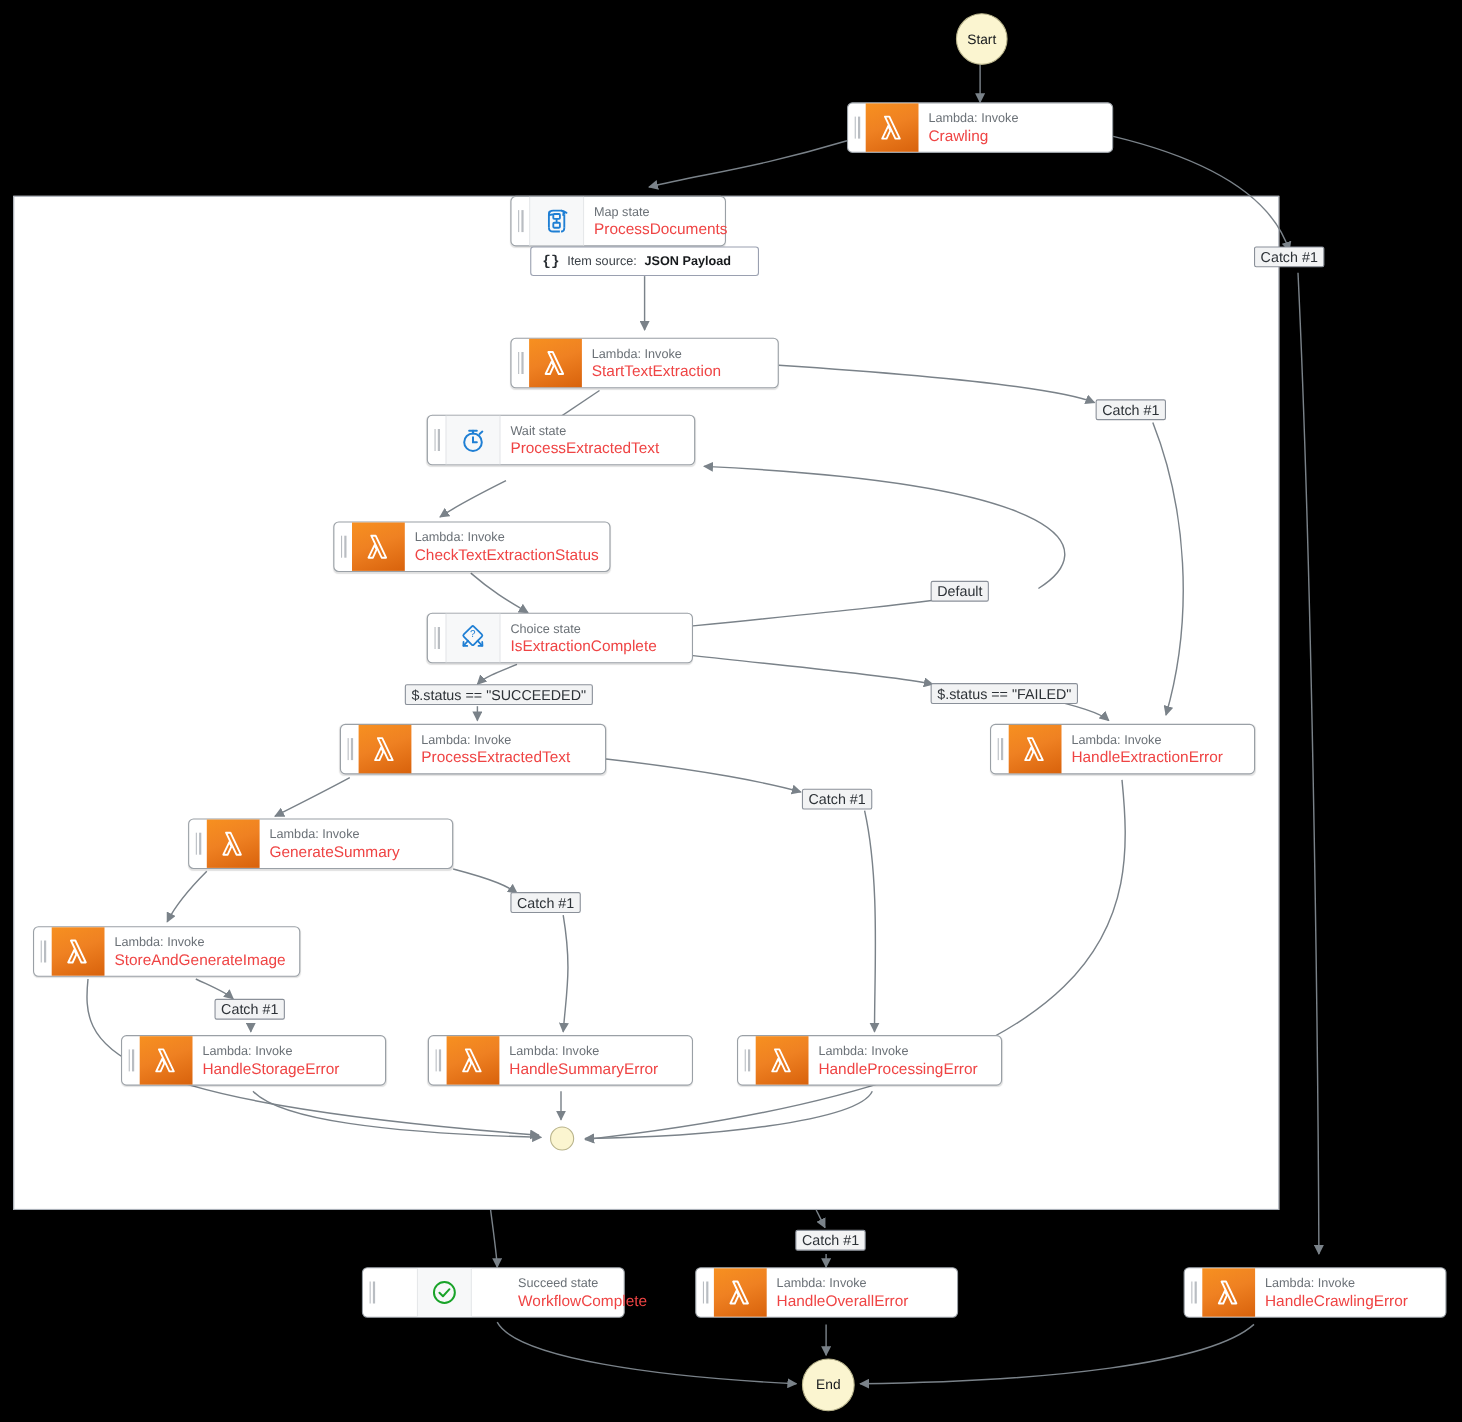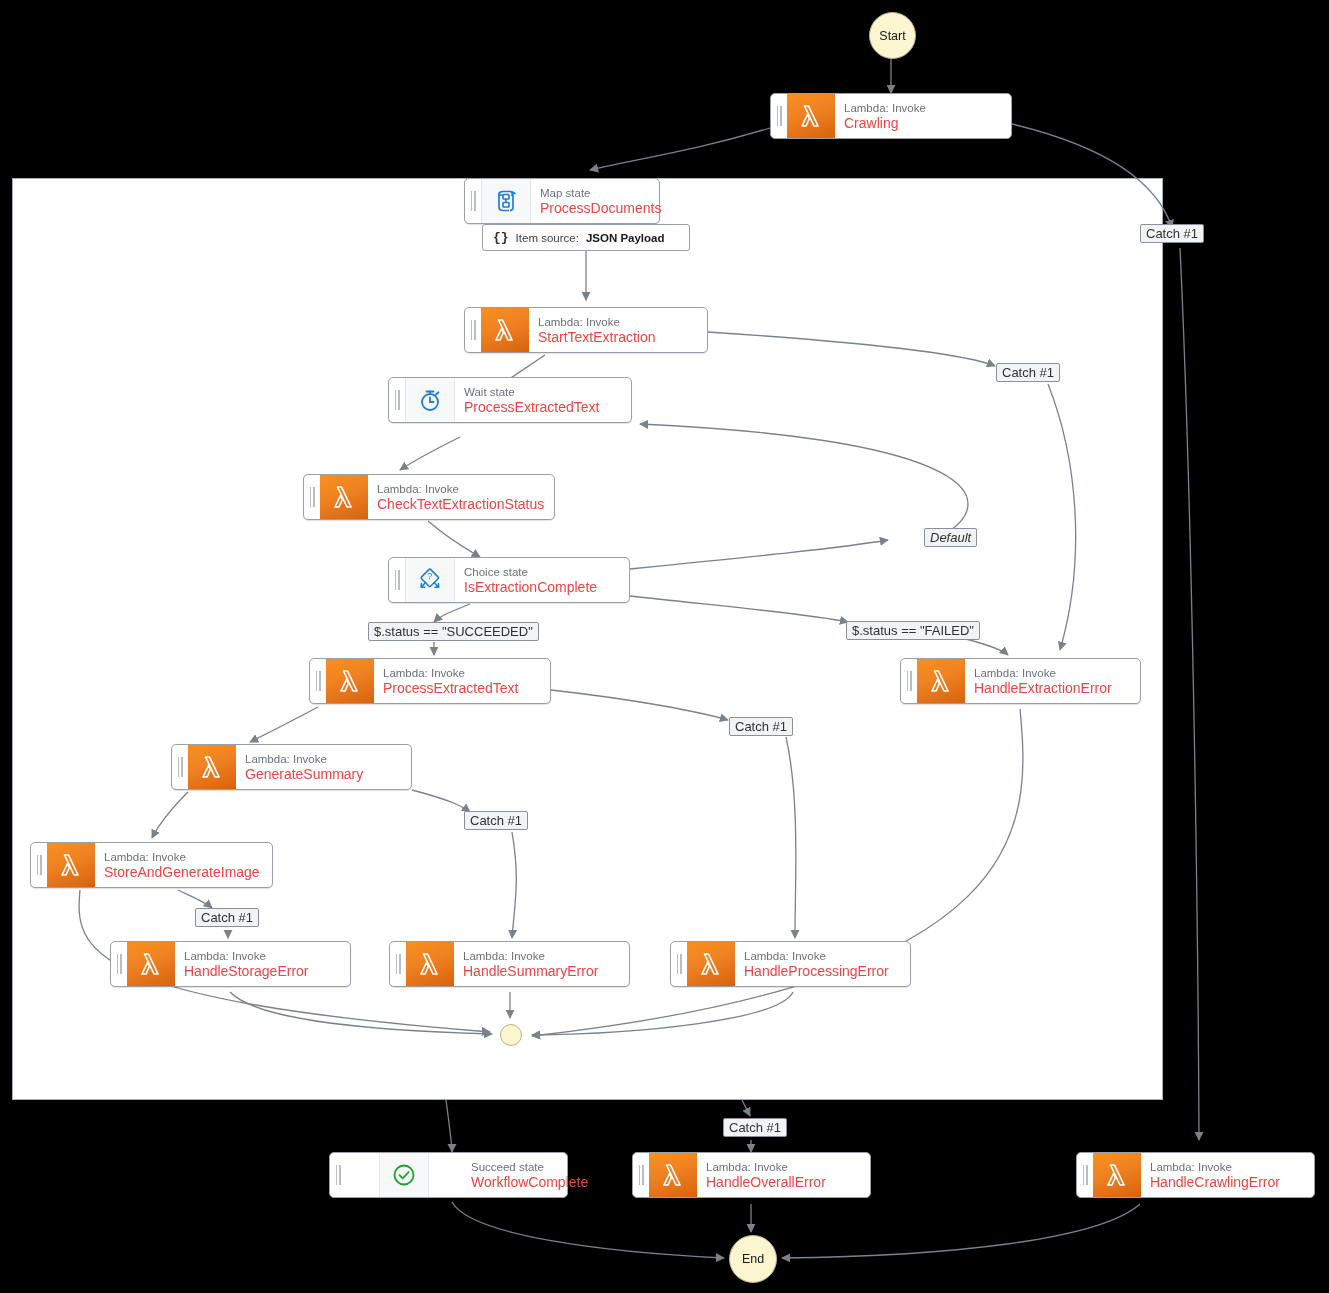--- a/index.html
+++ b/index.html
@@ -417,21 +417,21 @@
     <span class="txt">
       <span class="kind">Lambda: Invoke</span>
       <span class="name">HandleCrawlingError</span>
     </span>
   </div>
 
   <div class="elabel" style="left:1140px;top:224px;">Catch #1</div>
 
   <div class="elabel" style="left:996px;top:363px;">Catch #1</div>
 
-  <div class="elabel" style="left:924px;top:528px;font-style:italic;">Default</div>
+  <div class="elabel" style="left:846px;top:528px;">Default</div>
 
   <div class="elabel" style="left:368px;top:622px;">$.status == "SUCCEEDED"</div>
 
   <div class="elabel" style="left:846px;top:621px;">$.status == "FAILED"</div>
 
   <div class="elabel" style="left:729px;top:717px;">Catch #1</div>
 
   <div class="elabel" style="left:464px;top:811px;">Catch #1</div>
 
   <div class="elabel" style="left:195px;top:908px;">Catch #1</div>

